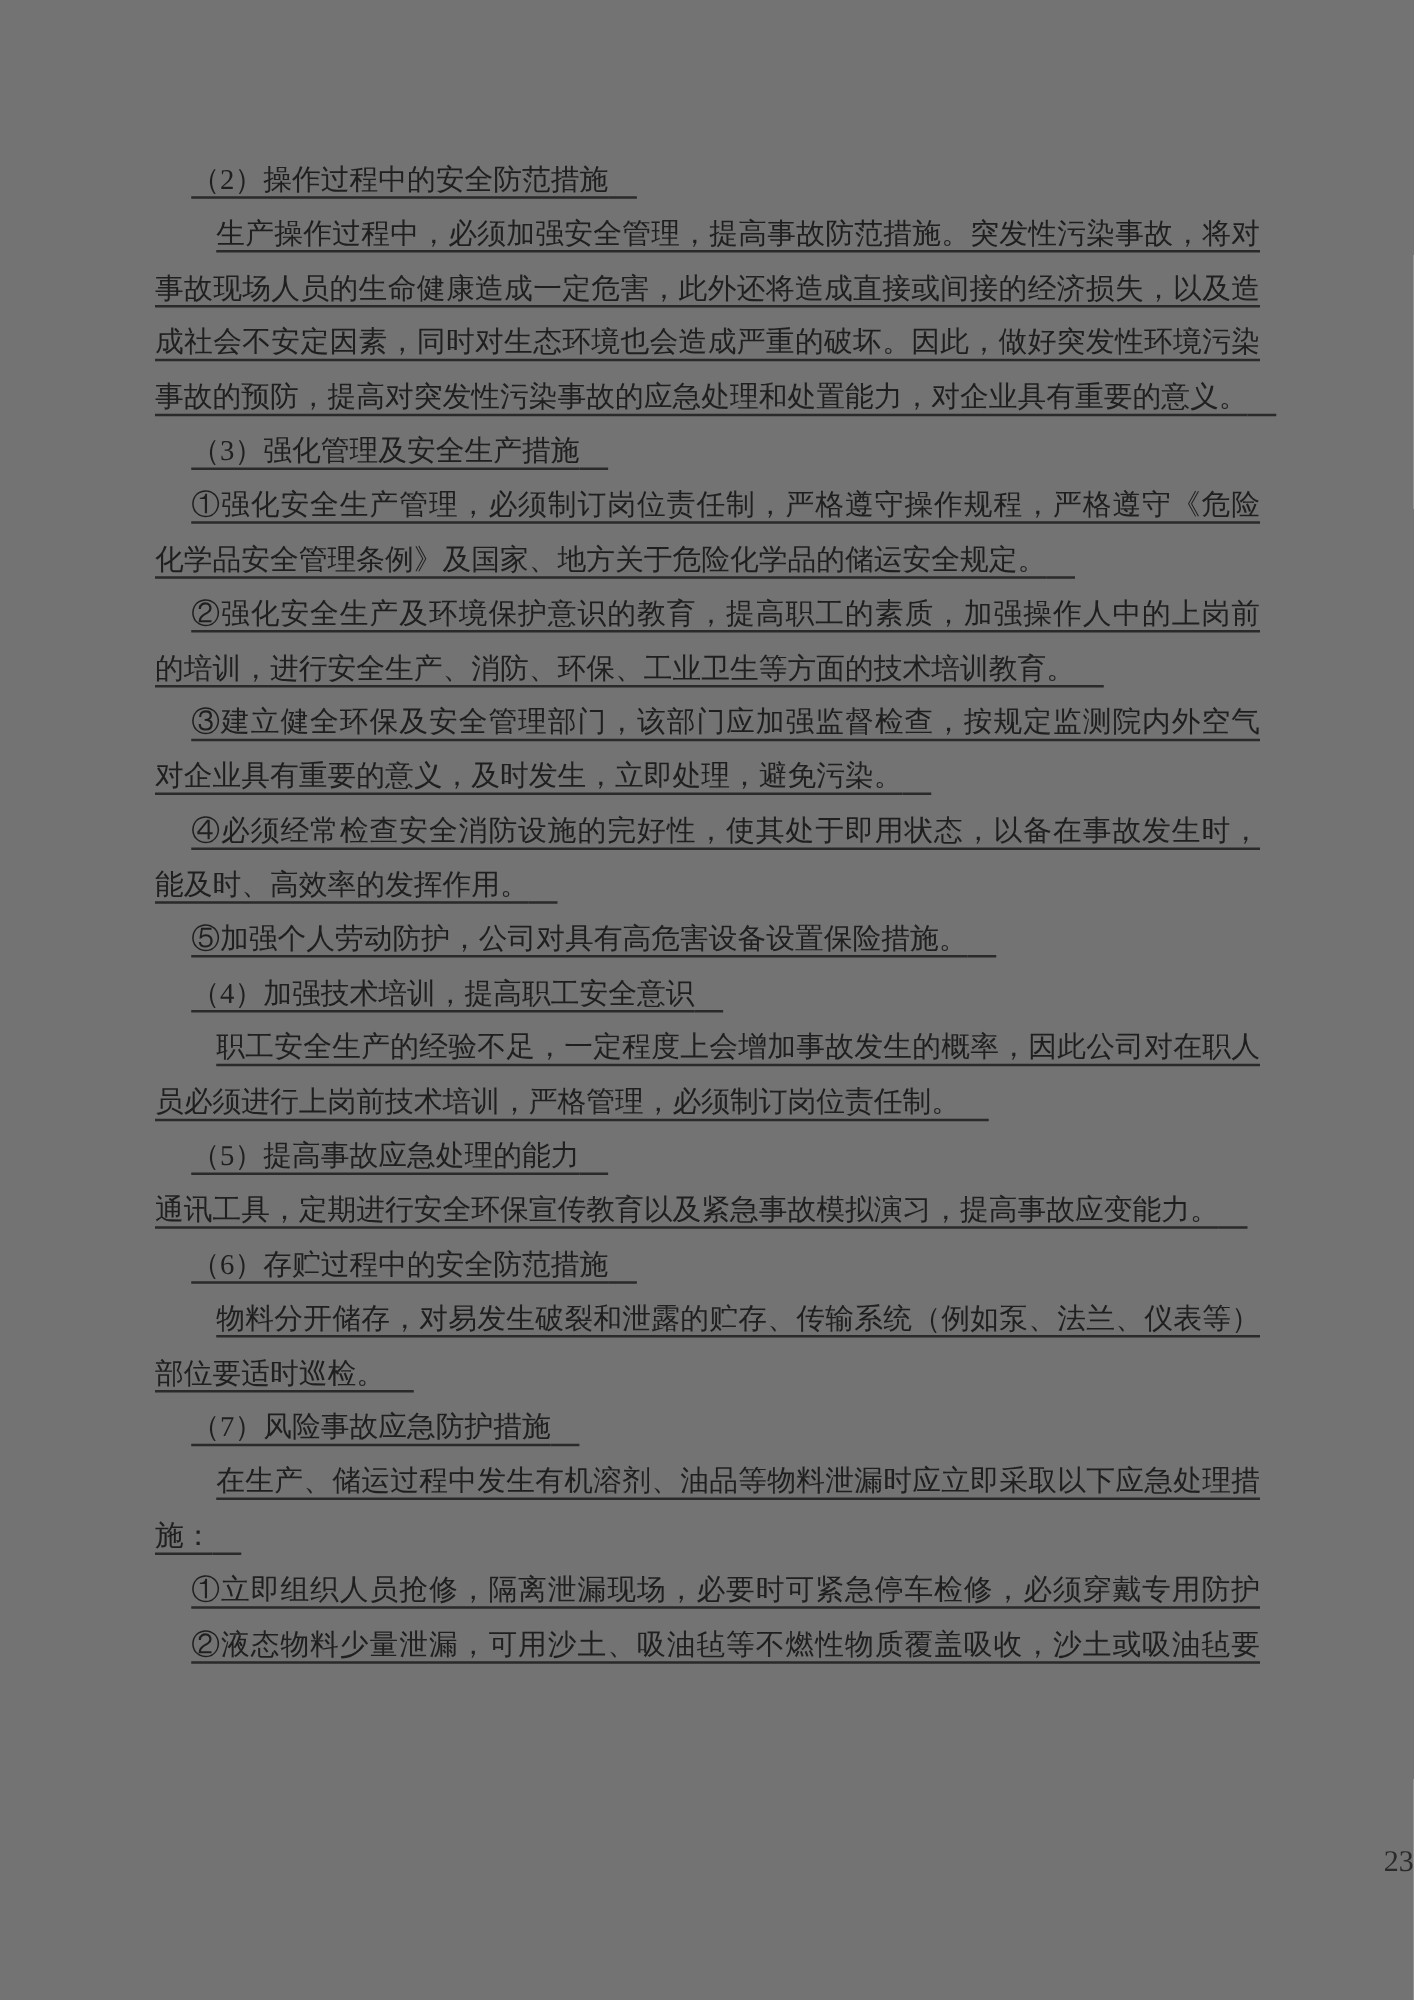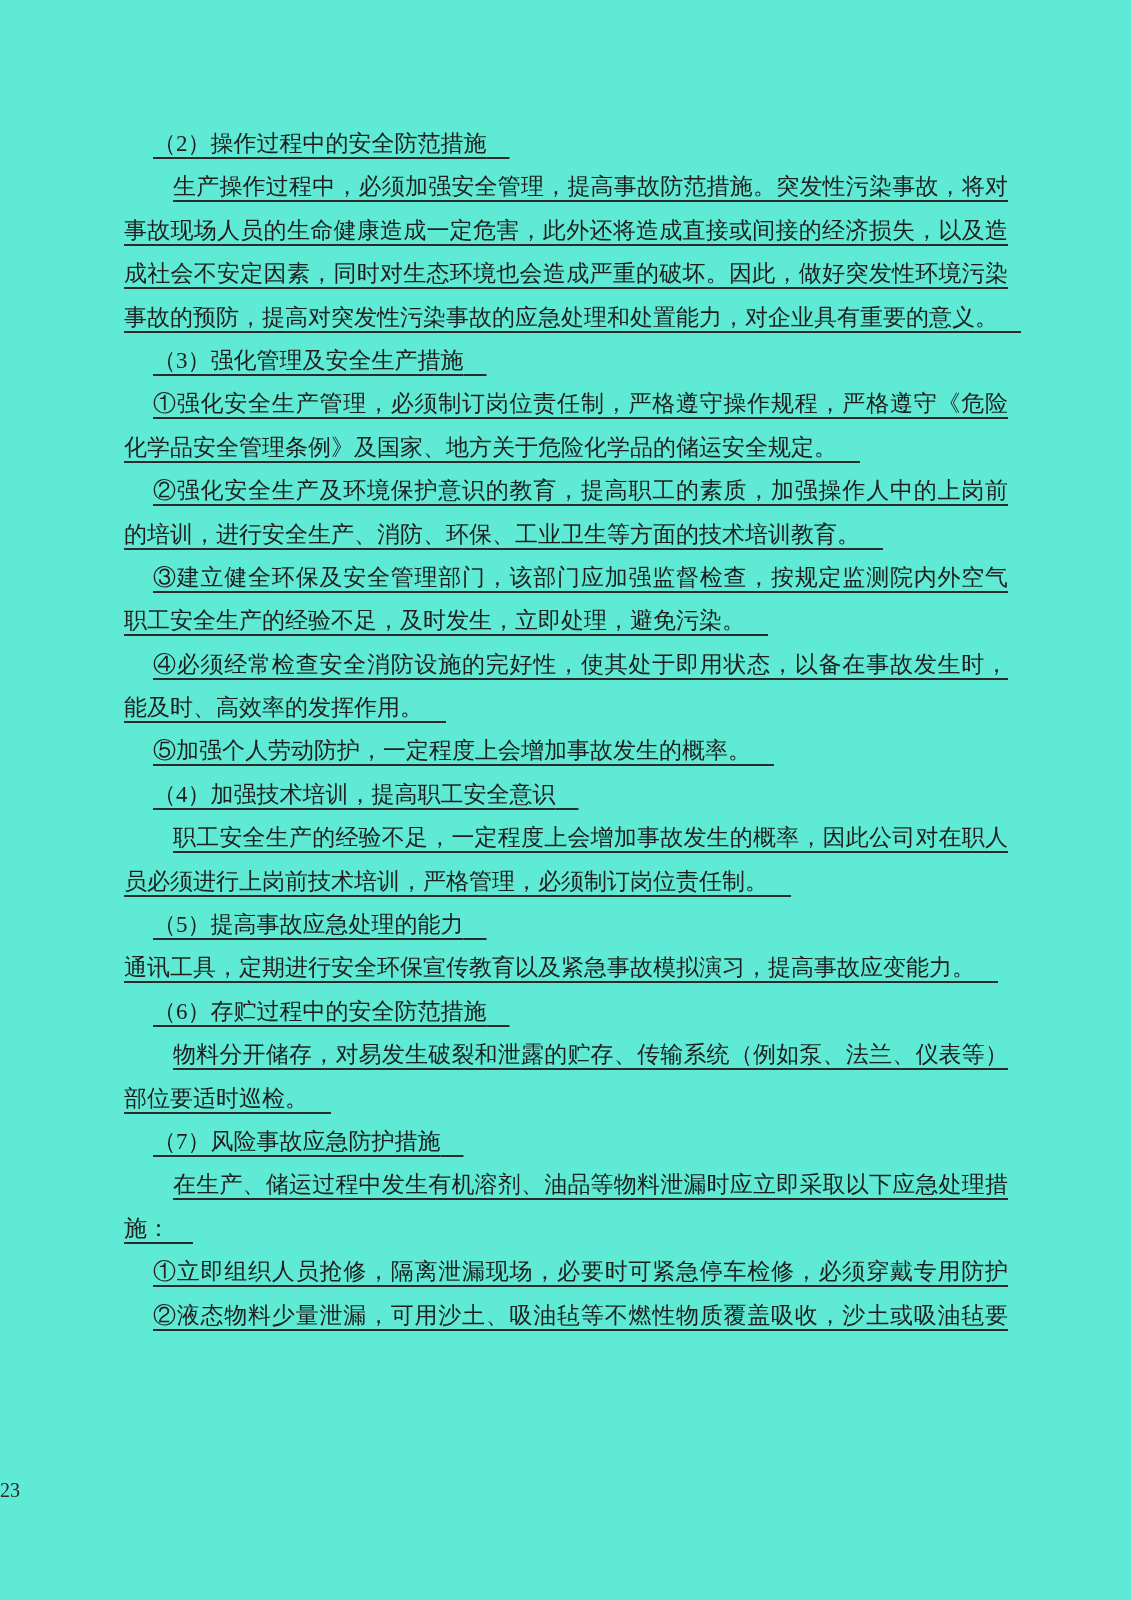--- a/index.html
+++ b/index.html
@@ -10,21 +10,21 @@
   body {
     width: 1131px;
     height: 1600px;
     overflow: hidden;
     font-family: "Liberation Serif", "DejaVu Serif", serif;
   }
   .page {
     position: relative;
     width: 1131px;
     height: 1600px;
-    background: #5eead4;
+    background: #737373;
   }
   .text-block {
     position: absolute;
     left: 124px;
     top: 122px;
     width: 884px;
     font-size: 23px;
     color: #1f1f1f;
   }
   .para { margin: 0; padding: 0; }
@@ -46,22 +46,22 @@
   
   .ln.end::after { content: "\3000"; }
   
   .ind-1 { text-indent: 29px; }  
   .ind-2 { text-indent: 49px; }  
   .page-number {
     position: absolute;
     top: 1478px;
     left: 0;
     width: 100%;
-    text-align: left;
-    font-size: 20px;
+    text-align: right;
+    font-size: 24px;
     line-height: 24px;
     color: #2a2a2a;
   }
 </style>
 </head>
 <body>
 
 <div class="page">
   <div class="text-block">
       <div class="para heading">
@@ -79,28 +79,28 @@
       <div class="para item">
         <div class="ln ind-1 fill">①强化安全生产管理，必须制订岗位责任制，严格遵守操作规程，严格遵守《危险</div>
         <div class="ln end">化学品安全管理条例》及国家、地方关于危险化学品的储运安全规定。</div>
       </div>
       <div class="para item">
         <div class="ln ind-1 fill">②强化安全生产及环境保护意识的教育，提高职工的素质，加强操作人中的上岗前</div>
         <div class="ln end">的培训，进行安全生产、消防、环保、工业卫生等方面的技术培训教育。</div>
       </div>
       <div class="para item">
         <div class="ln ind-1 fill">③建立健全环保及安全管理部门，该部门应加强监督检查，按规定监测院内外空气</div>
-        <div class="ln end">职工安全生产的经验不足，及时发生，立即处理，避免污染。</div>
+        <div class="ln end">对企业具有重要的意义，及时发生，立即处理，避免污染。</div>
       </div>
       <div class="para item">
         <div class="ln ind-1 fill">④必须经常检查安全消防设施的完好性，使其处于即用状态，以备在事故发生时，</div>
         <div class="ln end">能及时、高效率的发挥作用。</div>
       </div>
       <div class="para item">
-        <div class="ln ind-1 end">⑤加强个人劳动防护，一定程度上会增加事故发生的概率。</div>
+        <div class="ln ind-1 end">⑤加强个人劳动防护，公司对具有高危害设备设置保险措施。</div>
       </div>
       <div class="para heading">
         <div class="ln ind-1 end">（4）加强技术培训，提高职工安全意识</div>
       </div>
       <div class="para body">
         <div class="ln ind-2 fill">职工安全生产的经验不足，一定程度上会增加事故发生的概率，因此公司对在职人</div>
         <div class="ln end">员必须进行上岗前技术培训，严格管理，必须制订岗位责任制。</div>
       </div>
       <div class="para heading">
         <div class="ln ind-1 end">（5）提高事故应急处理的能力</div>

